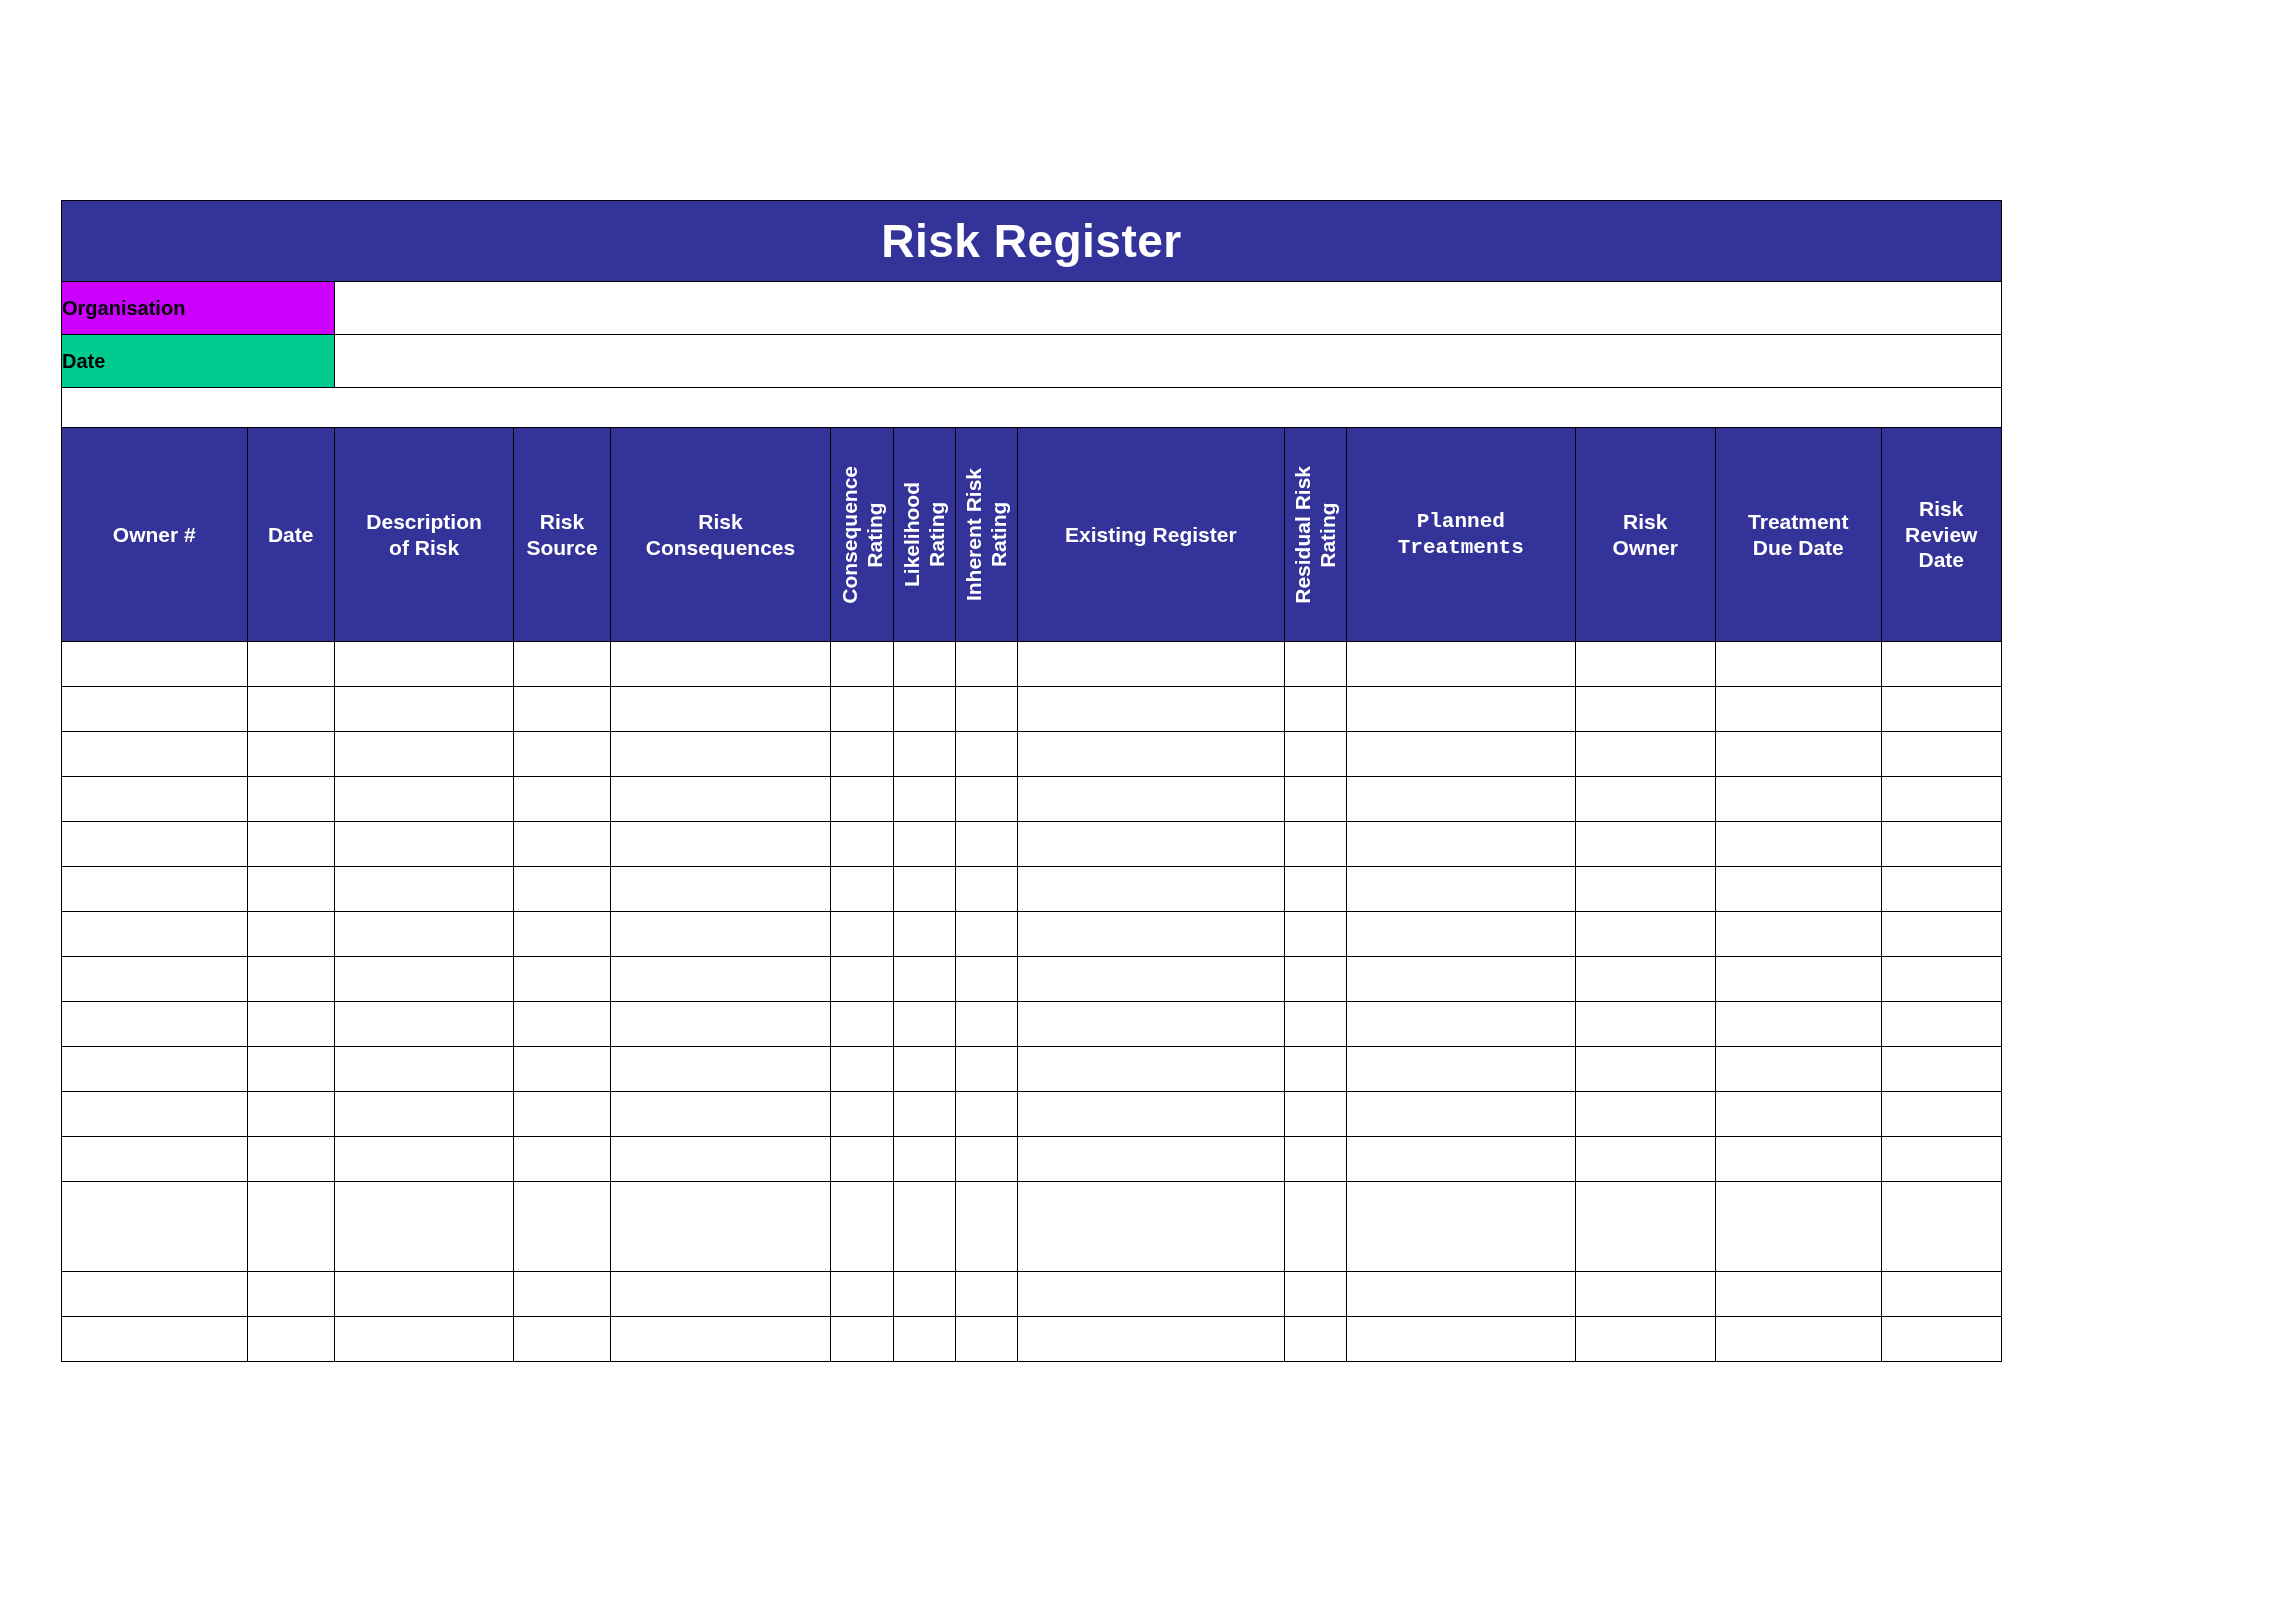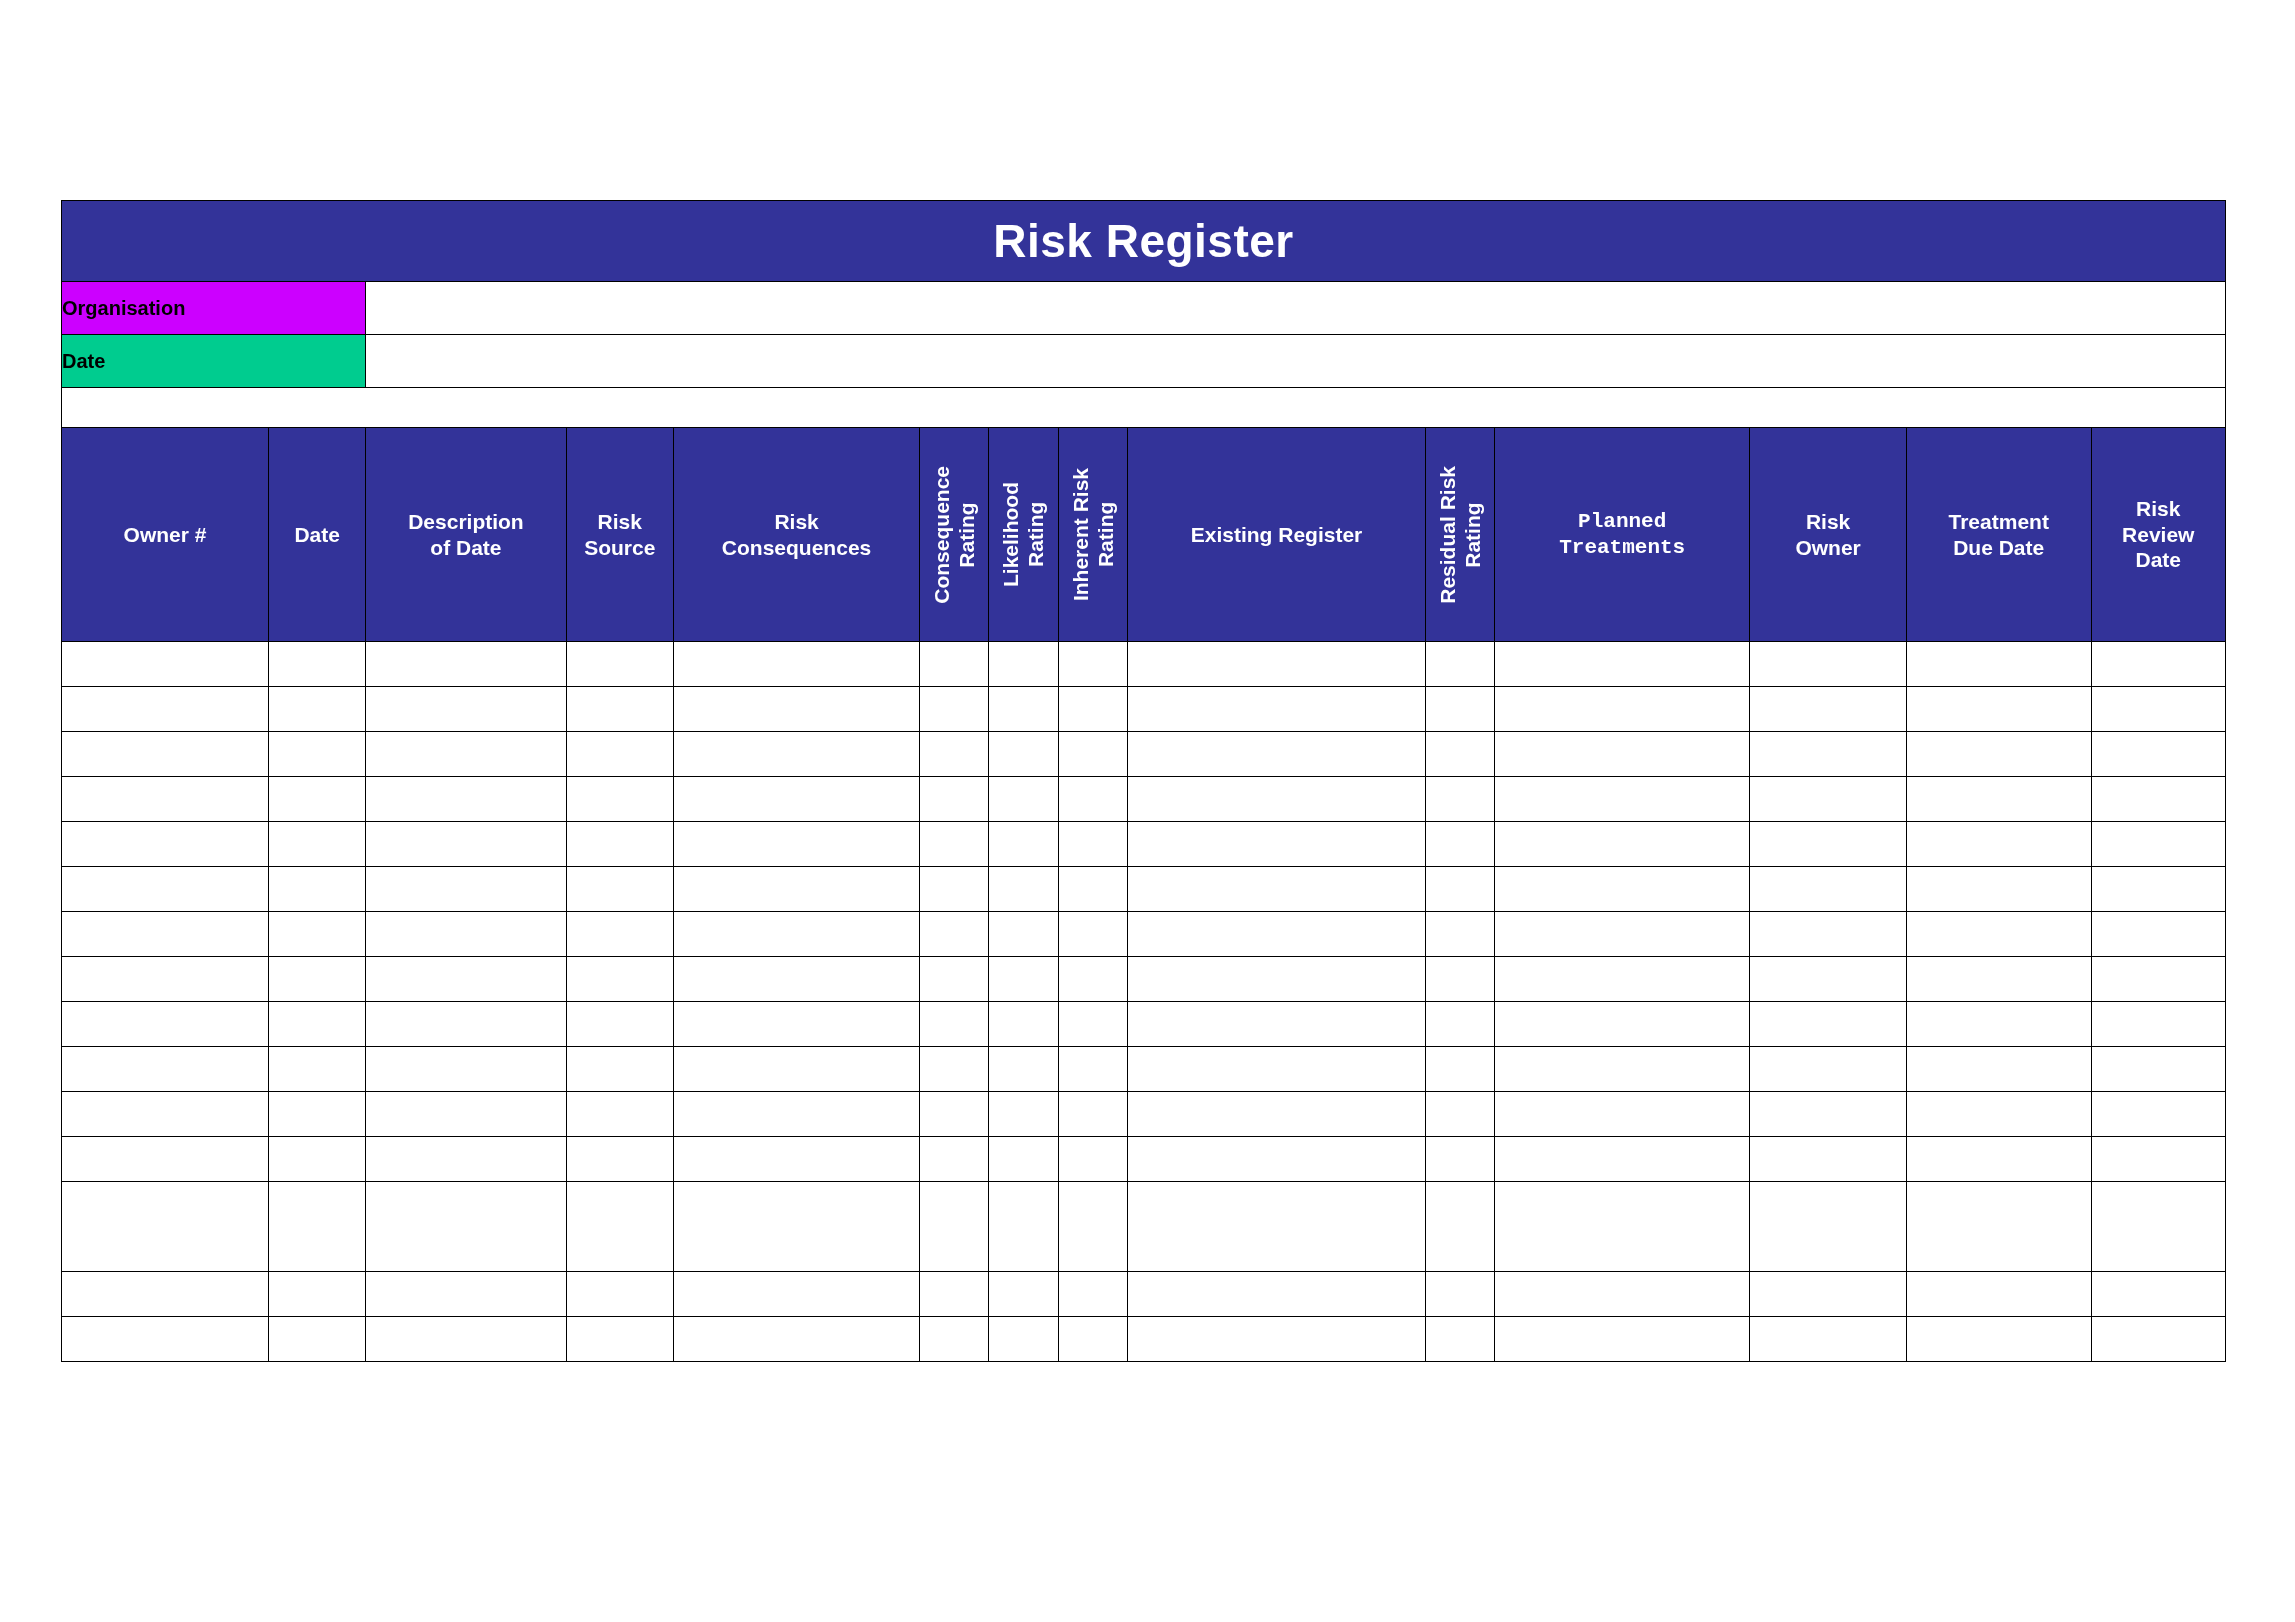--- a/index.html
+++ b/index.html
@@ -24,21 +24,21 @@
   .sheet {
     position: absolute;
     left: 61px;
     top: 200px;
     width: 2165px;
   }
 
   table.grid {
     border-collapse: collapse;
     table-layout: fixed;
-    width: 2165px;
+    width: 1941px;
   }
 
   table.grid td {
     border: 1.8px solid #000000;
     padding: 0;
     vertical-align: middle;
     box-sizing: border-box;
   }
 
   
@@ -147,21 +147,21 @@
             <td class="meta-label date" colspan="2">Date</td>
             <td class="meta-value" colspan="12"></td>
           </tr>
           <tr class="spacer-row">
             <td colspan="14"></td>
           </tr>
           <tr>
             <td class="col-header" style="white-space: pre-line;">Owner #</td>
             <td class="col-header" style="white-space: pre-line;">Date</td>
             <td class="col-header" style="white-space: pre-line;">Description
-of Date</td>
+of Risk</td>
             <td class="col-header" style="white-space: pre-line;">Risk
 Source</td>
             <td class="col-header" style="white-space: pre-line;">Risk
 Consequences</td>
             <td class="col-header vertical">
               <div class="vert-wrap">
                 <div class="vert-text">Consequence
 Rating</div>
               </div>
             </td>

